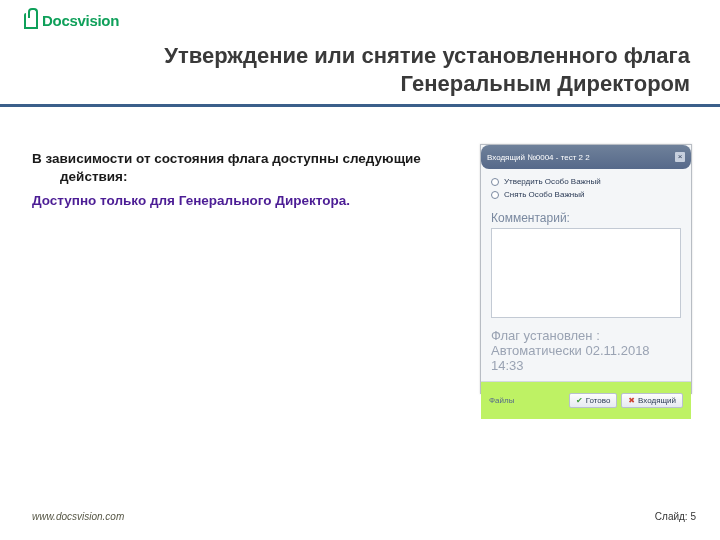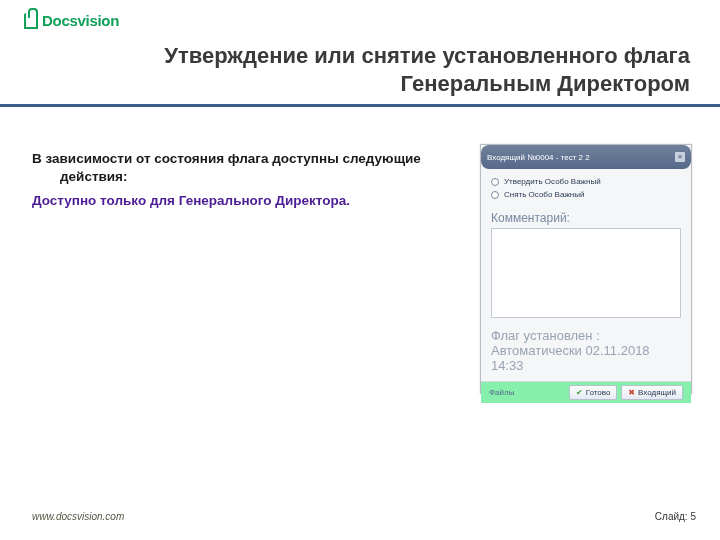--- a/index.html
+++ b/index.html
@@ -71,23 +71,23 @@
   .dlg-body { flex: 1; padding: 8px 10px; display: flex; flex-direction: column; }
   .dlg-radio { display: flex; align-items: center; gap: 5px; margin-bottom: 4px; color: #2a3a55; }
   .radio-dot { width: 8px; height: 8px; border: 1px solid #7a89a0; border-radius: 50%; background: #fff; }
   .dlg-label { margin-top: 8px; color: #7a89a0; font-size: 12px; }
   .dlg-textarea {
     margin-top: 3px; flex: 1; min-height: 90px;
     background: #fff; border: 1px solid #c3cad4;
   }
   .dlg-meta { margin-top: 10px; color: #9aa3b3; font-size: 13px; }
   .dlg-footer {
-    border-top: 1px solid #d4d9e0; padding: 3px 8px;
+    border-top: 1px solid #d4d9e0; padding: 11px 8px;
     display: flex; justify-content: space-between; align-items: center;
-    background: #86efac;
+    background: #bef264;
   }
   .dlg-footer-left { color: #56698a; font-size: 8px; }
   .dlg-btns { display: flex; gap: 4px; }
   .dlg-btn {
     padding: 2px 6px; font-size: 8px; border: 1px solid #b8c0cf;
     background: linear-gradient(#fdfdfd,#e6eaf1); border-radius: 2px;
     display: flex; align-items: center; gap: 3px; color: #2a3a55;
   }
   .tick { color: #3a9a3a; font-size: 8px; }
   .cross { color: #c43; font-size: 8px; }

